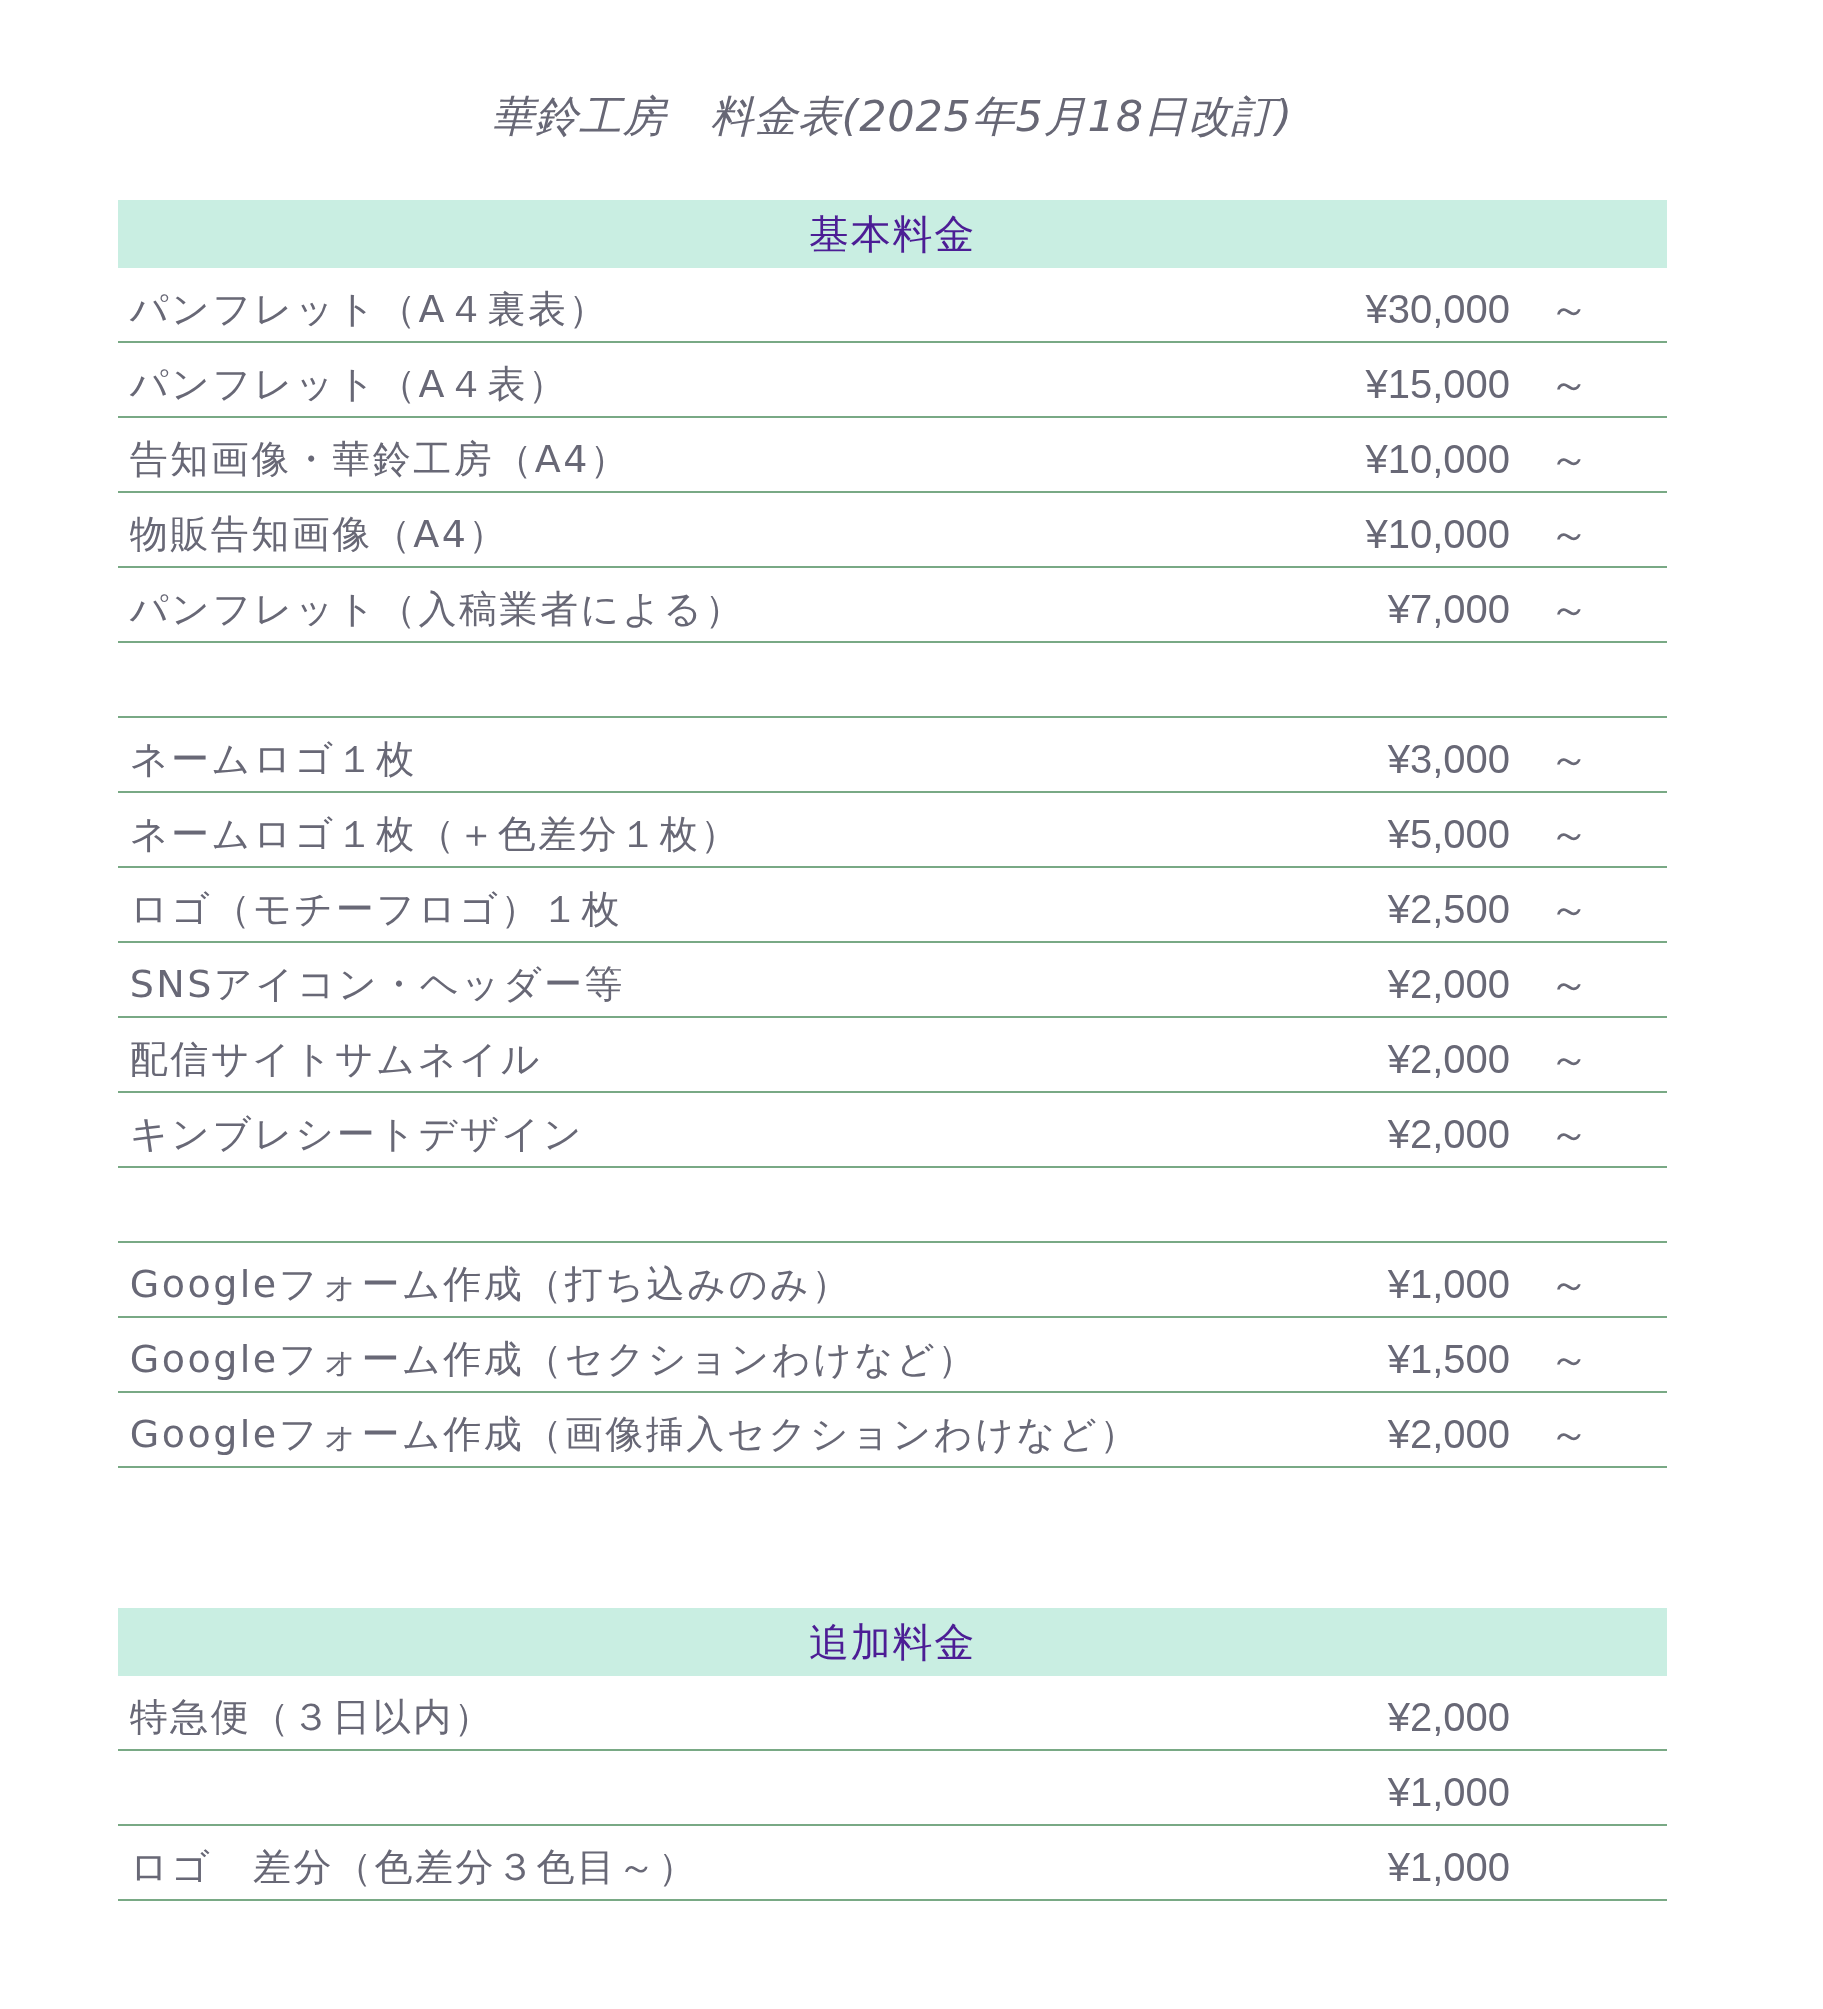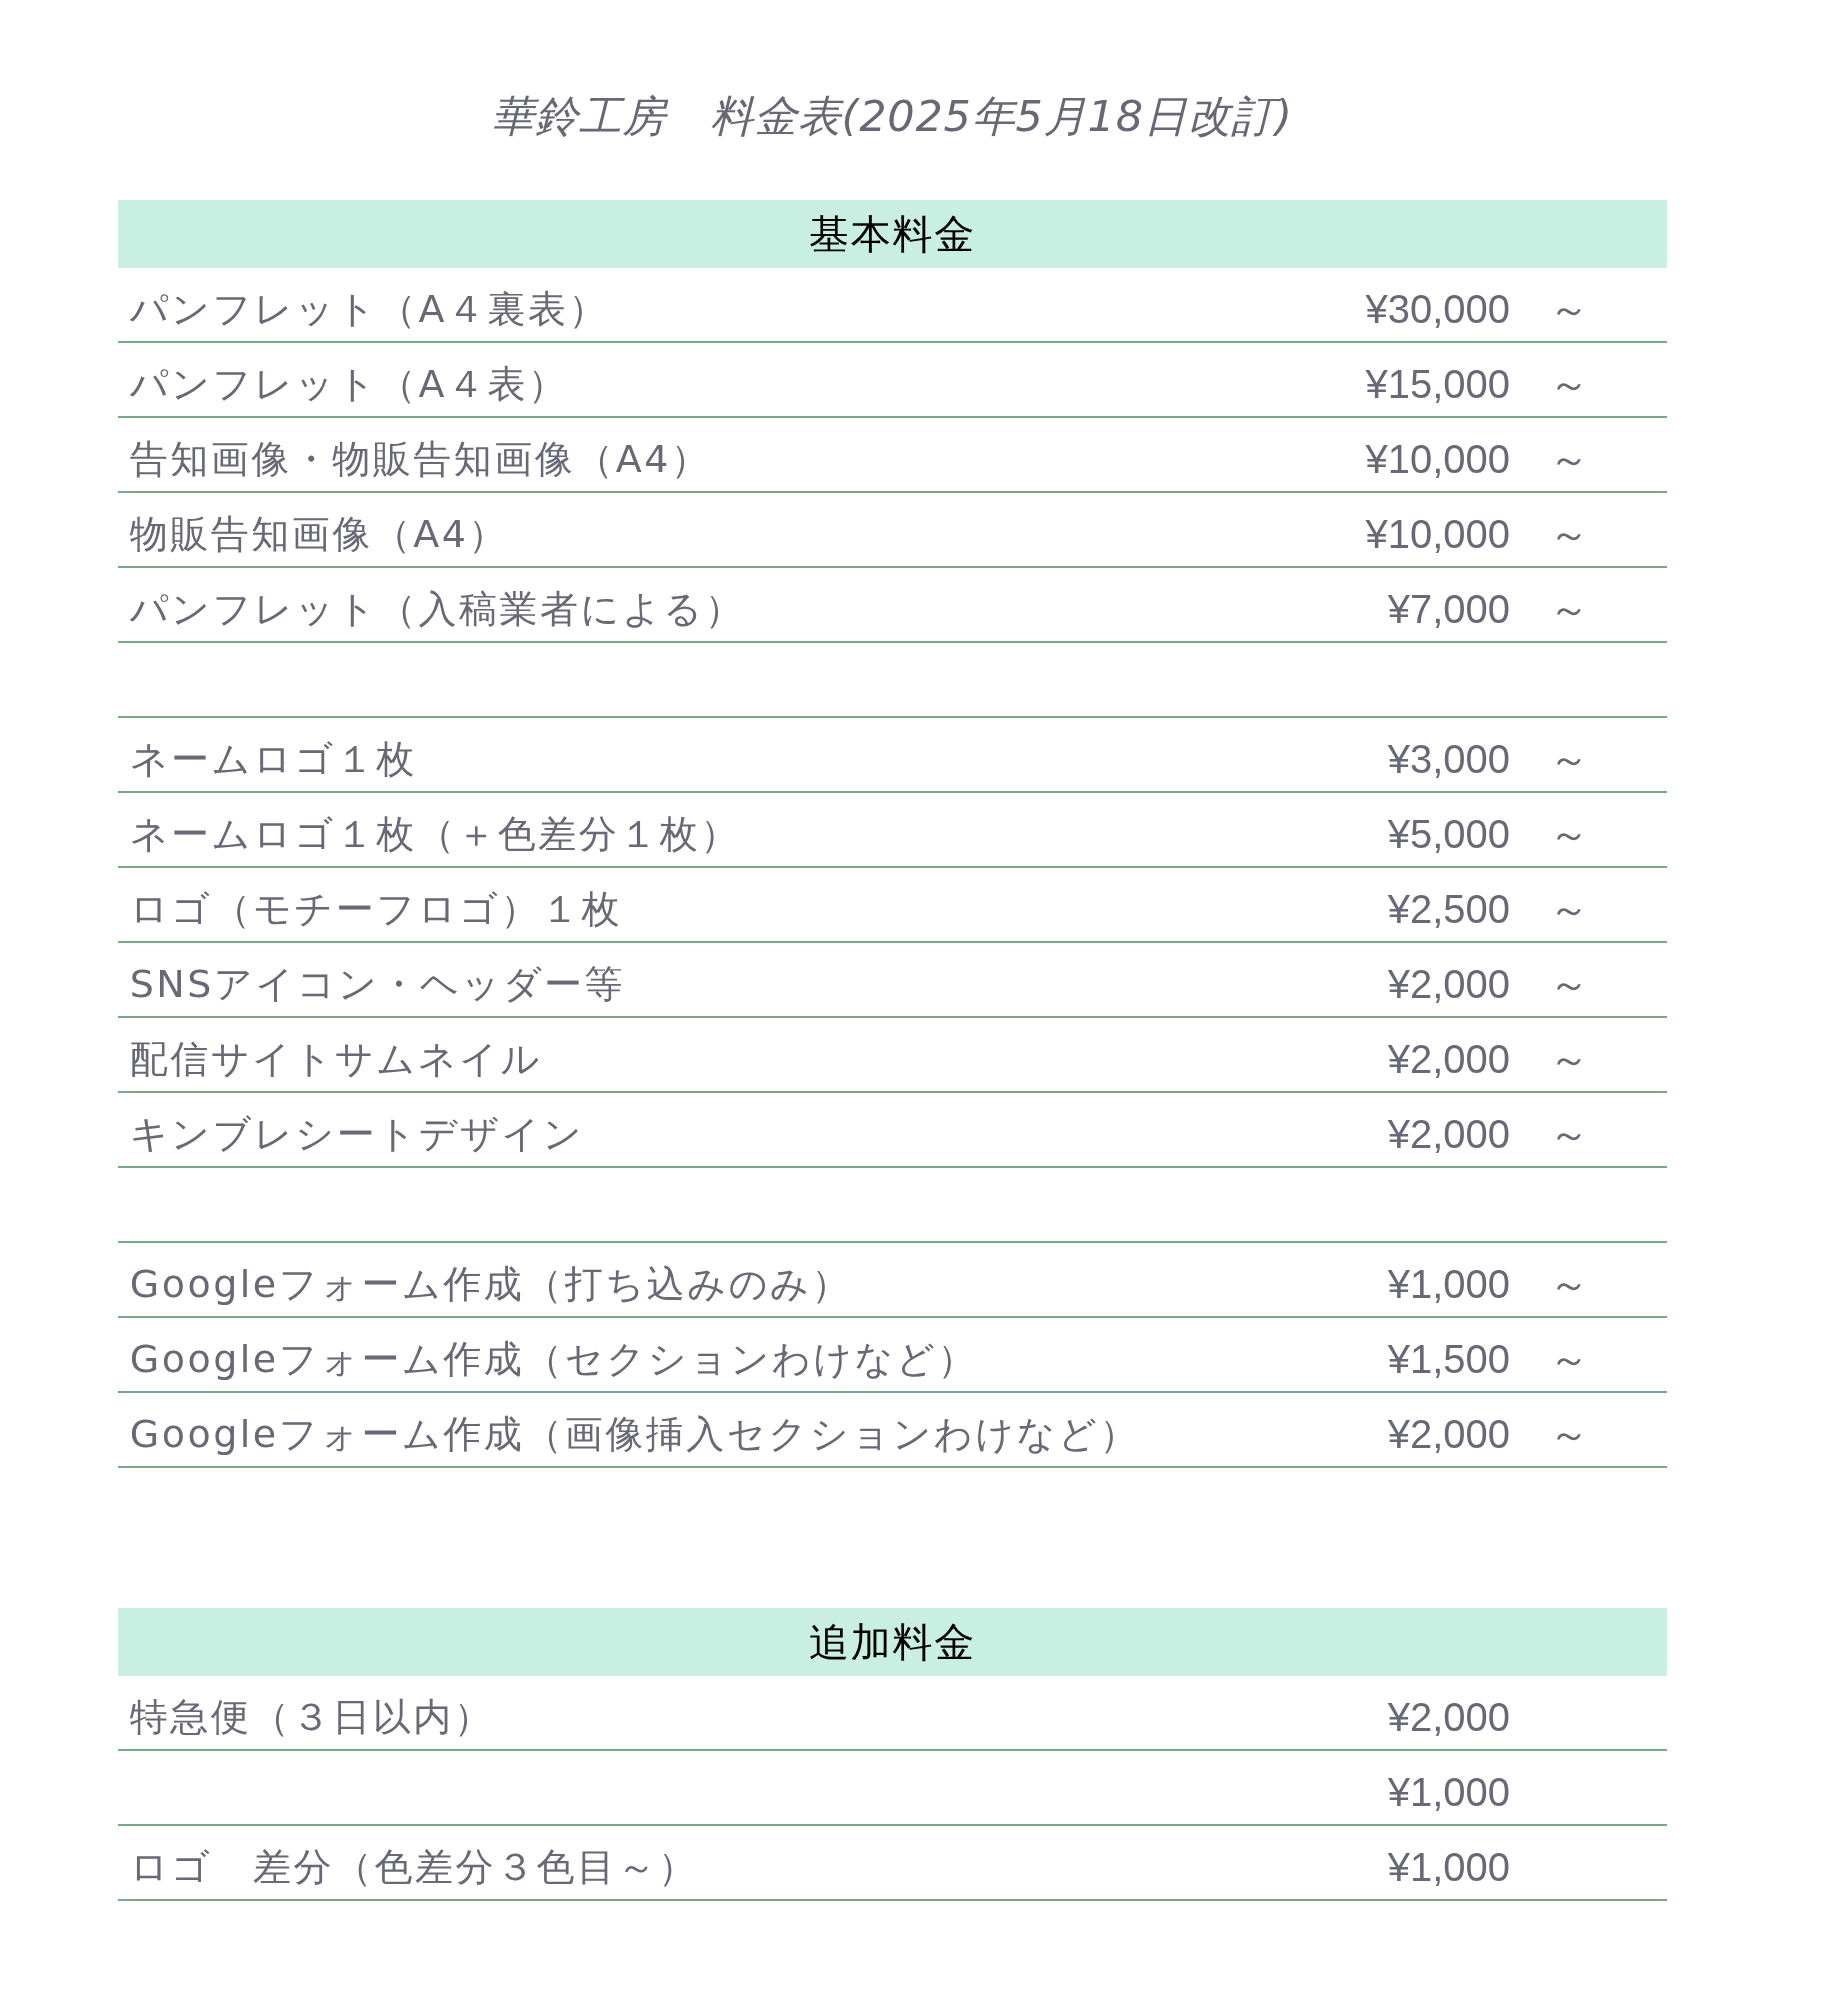--- a/index.html
+++ b/index.html
@@ -10,21 +10,21 @@
   }
   .title {
     position: absolute; left: 0; width: 1784px; top: 90px;
     text-align: center; font-size: 43px; line-height: 53px;
     letter-spacing: 0.8px; color: #676775; font-style: italic;
   }
   .section { position: absolute; left: 118px; width: 1549px; }
   .band {
     height: 68px; background: #c9eee2;
     display: flex; align-items: center; justify-content: center;
-    font-size: 40px; color: #000000; letter-spacing: 1.7px;
+    font-size: 40px; color: #4c1d95; letter-spacing: 1.7px;
   }
   .row {
     position: relative; height: 75px; box-sizing: border-box;
     border-bottom: 2.5px solid #79a985;
   }
   .label {
     position: absolute; left: 11.7px; bottom: 8.3px;
     font-size: 38px; line-height: 47px; white-space: nowrap;
     letter-spacing: 2.5px; color: #686876;
   }
@@ -50,21 +50,21 @@
     <span class="label">パンフレット（A４裏表）</span>
     <span class="price">¥30,000</span>
     <span class="tilde">～</span>
   </div>
   <div class="row">
     <span class="label">パンフレット（A４表）</span>
     <span class="price">¥15,000</span>
     <span class="tilde">～</span>
   </div>
   <div class="row">
-    <span class="label">告知画像・物販告知画像（A4）</span>
+    <span class="label">告知画像・華鈴工房（A4）</span>
     <span class="price">¥10,000</span>
     <span class="tilde">～</span>
   </div>
   <div class="row">
     <span class="label">物販告知画像（A4）</span>
     <span class="price">¥10,000</span>
     <span class="tilde">～</span>
   </div>
   <div class="row">
     <span class="label">パンフレット（入稿業者による）</span>

